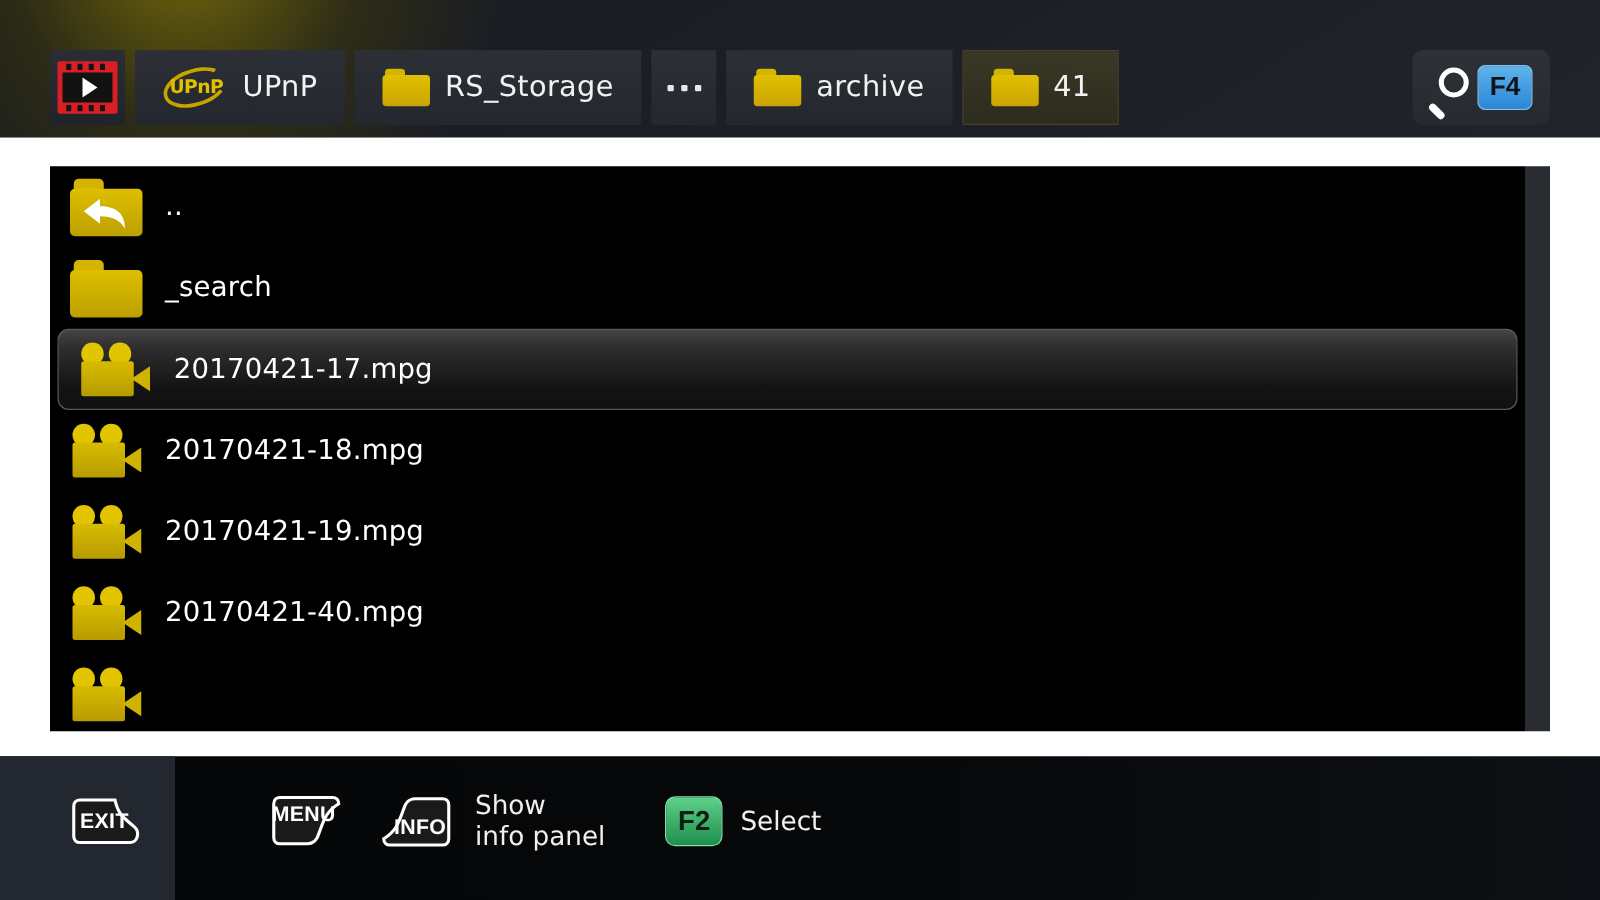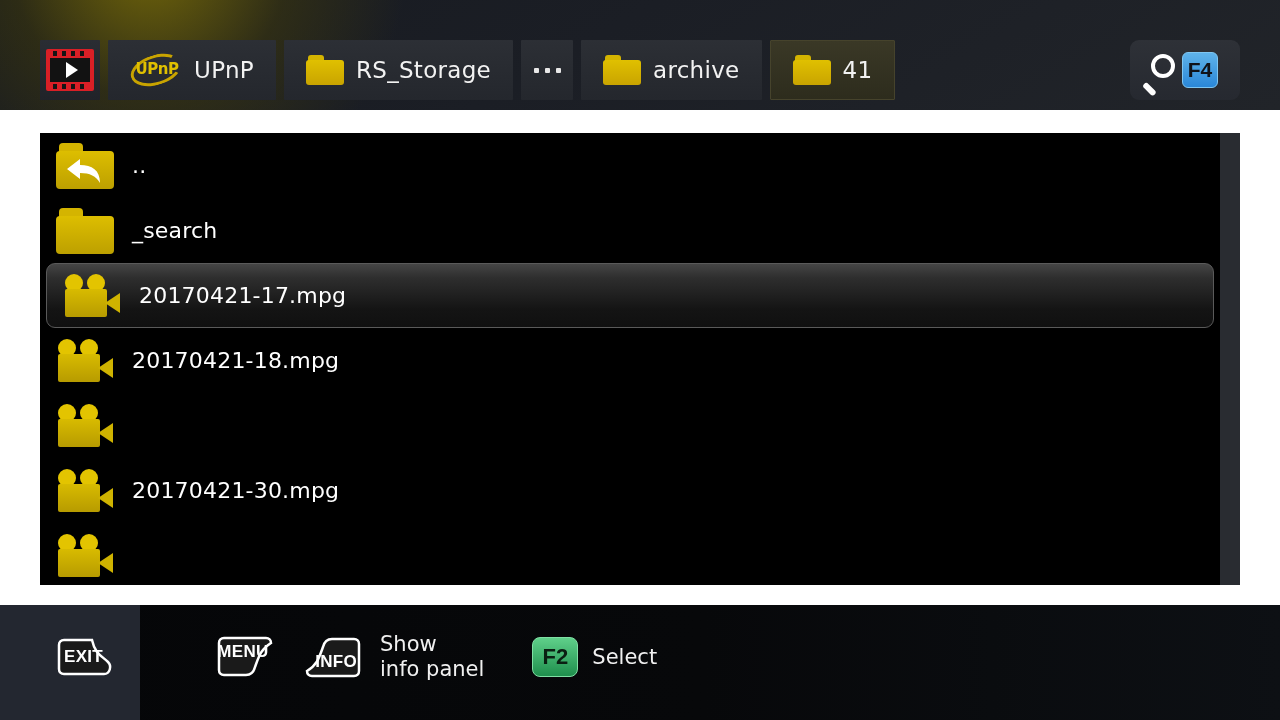--- a/index.html
+++ b/index.html
@@ -91,21 +91,21 @@
   .mag .handle {
     position: absolute; left: 2px; bottom: 2px; width: 15px; height: 6px;
     background: #ffffff; border-radius: 3px;
     transform: rotate(45deg); transform-origin: left bottom;
   }
   .keycap {
     display: inline-flex; align-items: center; justify-content: center;
     font-weight: bold; font-family: "Liberation Sans", sans-serif;
   }
   .key-f4 {
-    width: 36px; height: 36px; border-radius: 6px;
+    width: 44px; height: 36px; border-radius: 6px;
     background: linear-gradient(180deg, #5fb3ea 0%, #2a87d8 100%);
     border: 1px solid #7ec6f2;
     color: #10131a; font-size: 21px;
   }
 
   
   .list-panel {
     position: absolute; left: 40px; top: 133px; width: 1180px; height: 452px;
     background: #000000; overflow: hidden;
   }
@@ -314,30 +314,31 @@
       <span class="label">20170421-18.mpg</span>
     </div>
 
     <div class="row">
       <div class="camera">
         <div class="reel r1"></div>
           <div class="reel r2"></div>
         <div class="body"></div>
           <div class="lens"></div>
       </div>
-    </div>
-
-    <div class="row">
-      <div class="camera">
-        <div class="reel r1"></div>
-          <div class="reel r2"></div>
-        <div class="body"></div>
-          <div class="lens"></div>
-      </div>
-      <span class="label">20170421-30.mpg</span>
+      <span class="label">20170421-19.mpg</span>
+    </div>
+
+    <div class="row">
+      <div class="camera">
+        <div class="reel r1"></div>
+          <div class="reel r2"></div>
+        <div class="body"></div>
+          <div class="lens"></div>
+      </div>
+      <span class="label">20170421-40.mpg</span>
     </div>
 
     <div class="row">
       <div class="camera">
         <div class="reel r1"></div>
           <div class="reel r2"></div>
         <div class="body"></div>
           <div class="lens"></div>
       </div>
     </div>

